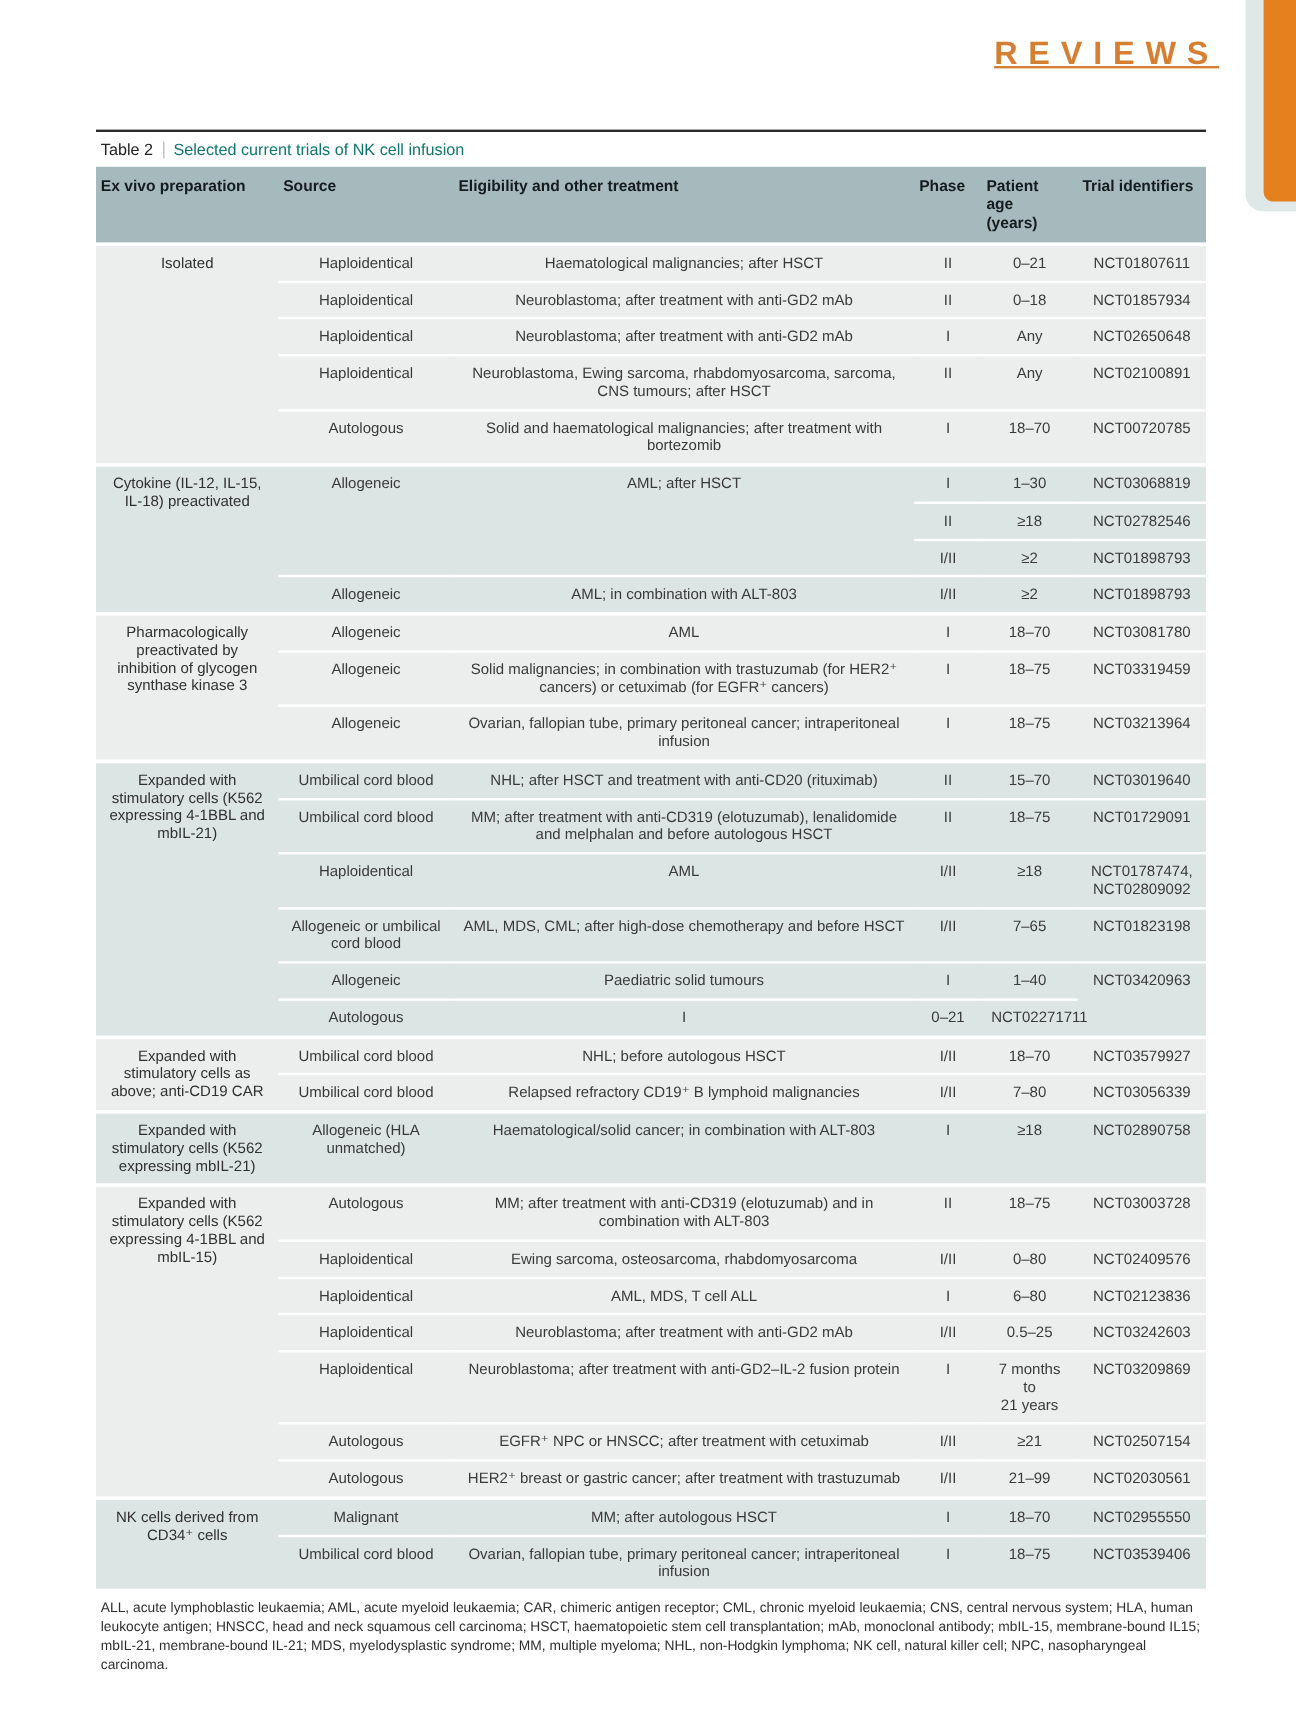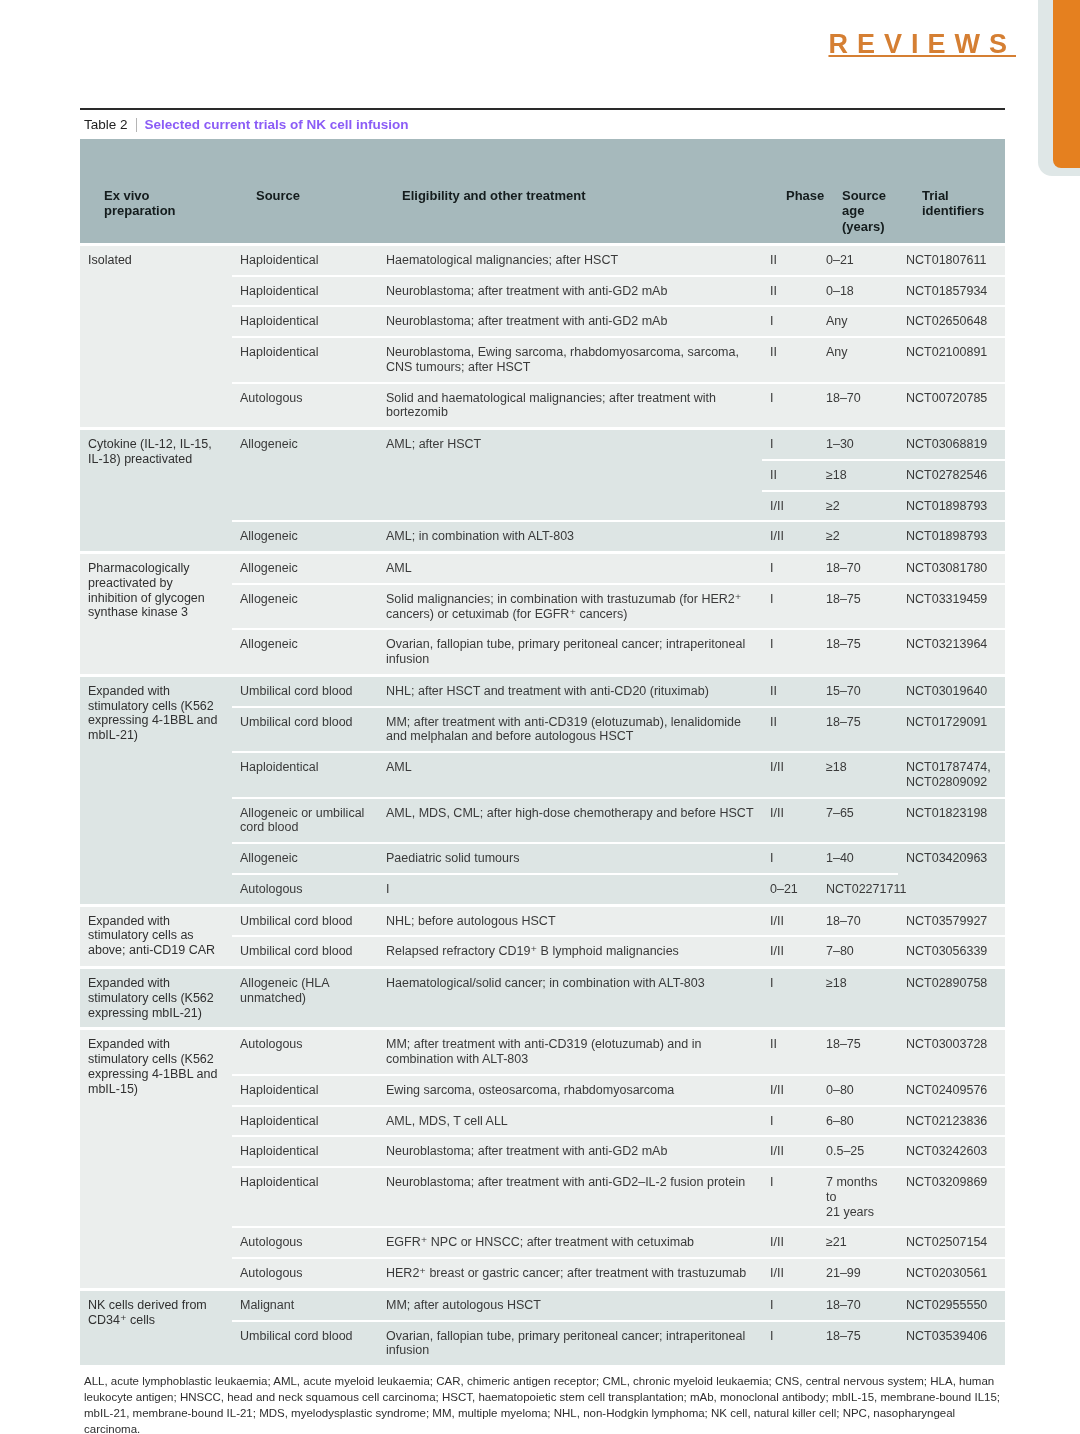--- a/index.html
+++ b/index.html
@@ -59,39 +59,38 @@
     font-size: 13.5px;
     color: #222;
     text-align: right;
   }
   .table-title .tlabel { font-weight: 400; }
   .table-title .tdivider {
     width: 1px; height: 14px;
     background: #b5b5b5;
     margin: 0 8px;
   }
-  .table-title .tname { font-weight: 700; color: #8b5cf6; }
+  .table-title .tname { font-weight: 400; color: #0f766e; }
 
   
   .thead {
     display: grid;
     grid-template-columns: 152px 146px 384px 56px 80px 1fr;
     background: var(--head-bg, #a6b9bc);
   }
   .thead .hcell {
-    padding: 8px 8px 9px 24px;
+    padding: 8px 8px 9px 4px;
     font-size: 13px;
     font-weight: 700;
     color: #141c1d;
     line-height: 1.18;
-    margin-top: 41px;
   }
 
   
-  .group { display: flex; margin-top: 3px; }
+  .group { display: flex; margin-top: 3px; text-align: center; }
   .group:nth-child(odd)  { background: var(--g-light, #ebeeed); }
   .group:nth-child(even) { background: var(--g-dark, #dde5e4); }
 
   .cell {
     padding: 7px 8px;
     font-size: 12.5px;
     line-height: 1.18;
     color: #3a3a3a;
   }
   .prep { flex: 0 0 136px; width: 136px; color: #303030; }
@@ -142,21 +141,21 @@
       <span class="tlabel">Table 2</span>
       <span class="tdivider"></span>
       <span class="tname">Selected current trials of NK cell infusion</span>
     </div>
 
     <div class="thead">
       <div class="hcell">Ex vivo preparation</div>
       <div class="hcell">Source</div>
       <div class="hcell">Eligibility and other treatment</div>
       <div class="hcell">Phase</div>
-      <div class="hcell">Source age (years)</div>
+      <div class="hcell">Patient age (years)</div>
       <div class="hcell">Trial identifiers</div>
     </div>
 
     <div>
         <div class="group">
           <div class="cell prep">Isolated</div>
           <div class="rows">
             <div class="row">
               <div class="cell c-source">Haploidentical</div>
               <div class="cell c-eligibility">Haematological malignancies; after HSCT</div>

